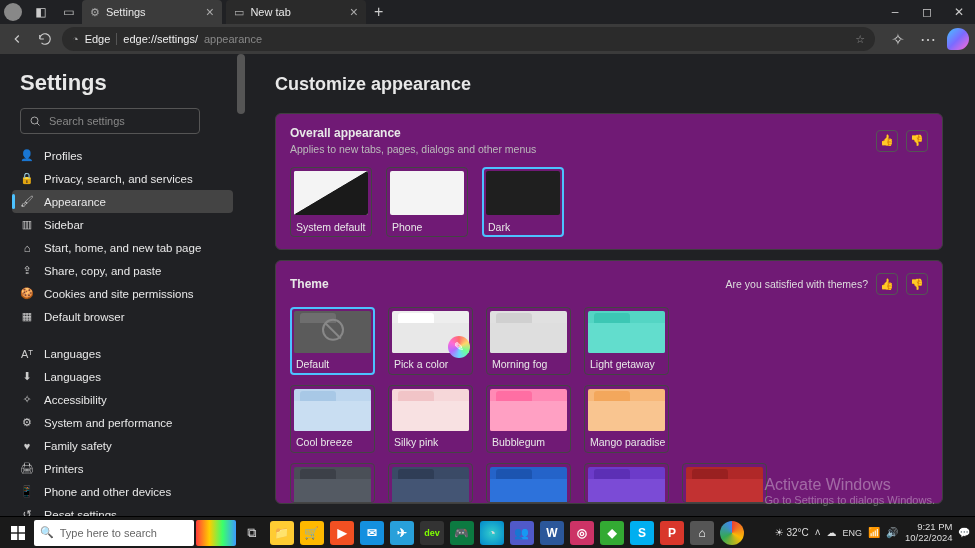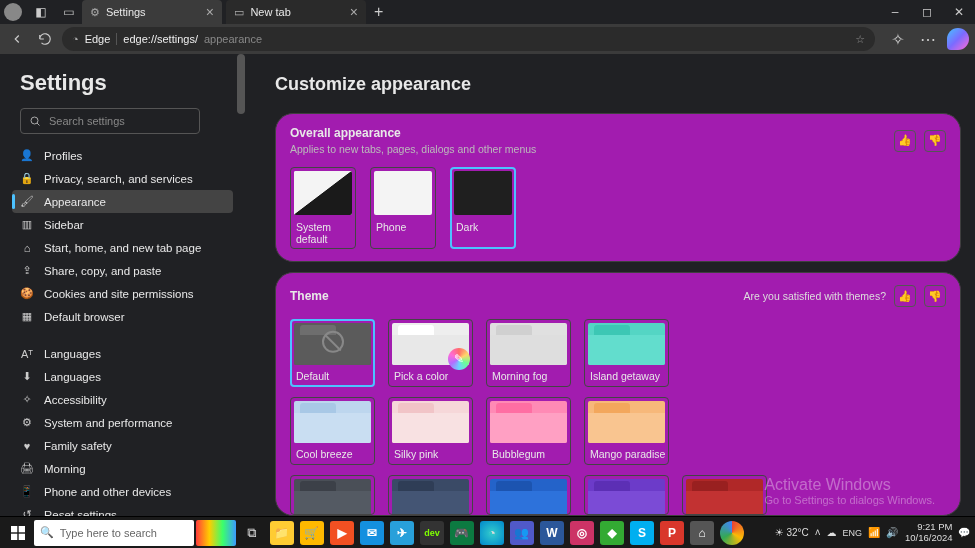--- a/index.html
+++ b/index.html
@@ -36,32 +36,32 @@
 .sidebar-scroll { position: absolute; right: 0; top: 0; width: 8px; height: 60px; background: #555; border-radius: 4px; }
 .sidebar h1 { font-size: 22px; font-weight: 600; margin-bottom: 12px; }
 .search { width: 180px; height: 26px; background: transparent; border: 1px solid #555; border-radius: 4px; display: flex; align-items: center; padding: 0 8px; font-size: 11px; color: #888; gap: 8px; margin-bottom: 10px; }
 .side-item { display: flex; align-items: center; gap: 10px; height: 23px; font-size: 11.5px; padding-left: 8px; border-radius: 4px; margin: 0 -8px; cursor: pointer; }
 .side-item.active { background: #444; position: relative; }
 .side-item.active::before { content: ""; position: absolute; left: 0; top: 4px; bottom: 4px; width: 3px; background: #4cc2ff; border-radius: 2px; }
 .side-item .si-ico { width: 14px; text-align: center; color: #ccc; font-size: 11px; }
 .side-group-gap { height: 14px; }
 
 
-.content { flex: 1; padding: 20px 14px 0 30px; overflow: hidden; }
+.content { flex: 1; padding: 20px 32px 0 30px; overflow: hidden; }
 .content h2 { font-size: 18px; font-weight: 600; margin-bottom: 18px; }
-.section { background: #a21caf; border: 1px solid #3f3f3f; border-radius: 18px; padding: 12px 14px; margin-bottom: 10px; }
+.section { background: #701a75; border: 1px solid #3f3f3f; border-radius: 6px; padding: 12px 14px; margin-bottom: 10px; }
 .sec-head { display: flex; align-items: center; }
 .sec-title { font-size: 12px; font-weight: 600; }
 .sec-sub { font-size: 10.5px; color: #bbb; margin-top: 3px; }
 .feedback { margin-left: auto; font-size: 10.5px; color: #ddd; display: flex; align-items: center; gap: 8px; }
 .fb-btn { width: 22px; height: 22px; border: 1px solid #555; border-radius: 4px; display: flex; align-items: center; justify-content: center; font-size: 11px; }
 
 
 .app-tiles { display: flex; gap: 14px; margin-top: 12px; }
-.app-tile { border: 1px solid #444; border-radius: 4px; padding: 3px; width: 66px; }
+.app-tile { border: 1px solid #444; border-radius: 4px; padding: 3px; width: 82px; }
 .app-tile.selected { border: 2px solid #4cc2ff; padding: 2px; }
 .app-preview { width: 100%; height: 44px; border-radius: 2px; position: relative; overflow: hidden; }
 .app-preview.split { background: #f4f4f4; }
 .app-preview.split::after { content: ""; position: absolute; inset: 0; background: linear-gradient(to bottom right, #f4f4f4 49%, #1a1a1a 50%); }
 .app-preview.light { background: #f4f4f4; }
 .app-preview.dark { background: #1f1f1f; }
 .app-tile-label { font-size: 10.5px; margin-top: 6px; padding-left: 2px; }
 
 
 .theme-grid { display: flex; flex-wrap: wrap; gap: 13px; margin-top: 12px; }
@@ -210,21 +210,21 @@
         <div class="side-item">
           <span class="si-ico">⚙</span>
           <span>System and performance</span>
         </div>
         <div class="side-item">
           <span class="si-ico">♥</span>
           <span>Family safety</span>
         </div>
         <div class="side-item">
           <span class="si-ico">🖨</span>
-          <span>Morning</span>
+          <span>Printers</span>
         </div>
         <div class="side-item">
           <span class="si-ico">📱</span>
           <span>Phone and other devices</span>
         </div>
         <div class="side-item">
           <span class="si-ico">↺</span>
           <span>Reset settings</span>
         </div>
       </div>
@@ -291,21 +291,21 @@
               <div class="tab-shape" style="background:#d0d0d0"></div>
               <div class="body-shape" style="background:#dedede"></div>
             </div>
             <div class="theme-label">Morning fog</div>
           </div>
           <div class="theme-tile">
             <div class="theme-preview" style="background:#54d5c4">
               <div class="tab-shape" style="background:#3cc7b4"></div>
               <div class="body-shape" style="background:#62ddcd"></div>
             </div>
-            <div class="theme-label">Island getaway</div>
+            <div class="theme-label">Light getaway</div>
           </div>
         </div>
       <div class="theme-grid" id="theme-row2" style="margin-top:10px;">
           <div class="theme-tile">
             <div class="theme-preview" style="background:#bdd6ee">
               <div class="tab-shape" style="background:#a8c8e6"></div>
               <div class="body-shape" style="background:#c9def2"></div>
             </div>
             <div class="theme-label">Cool breeze</div>
           </div>
@@ -437,17 +437,17 @@
     </div>
   <div class="tray">
     <span>☀ <span>32°C</span></span>
     <span>˄</span>
     <span>☁</span>
     <span style="font-size:9px">ENG</span>
     <span>📶</span>
     <span>🔊</span>
     <div class="datetime">
       <div>9:21 PM</div>
-      <div>10/16/2024</div>
+      <div>10/22/2024</div>
     </div>
     <span>💬</span>
   </div>
 </div>
 
 </body></html>

